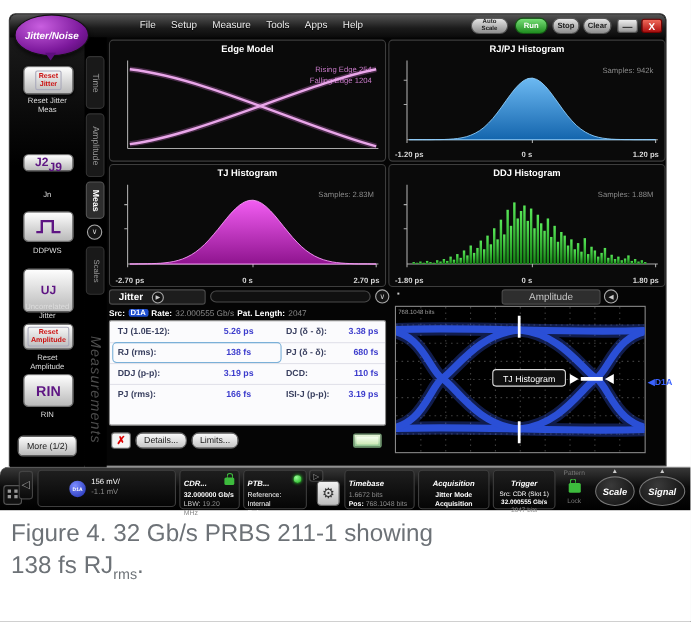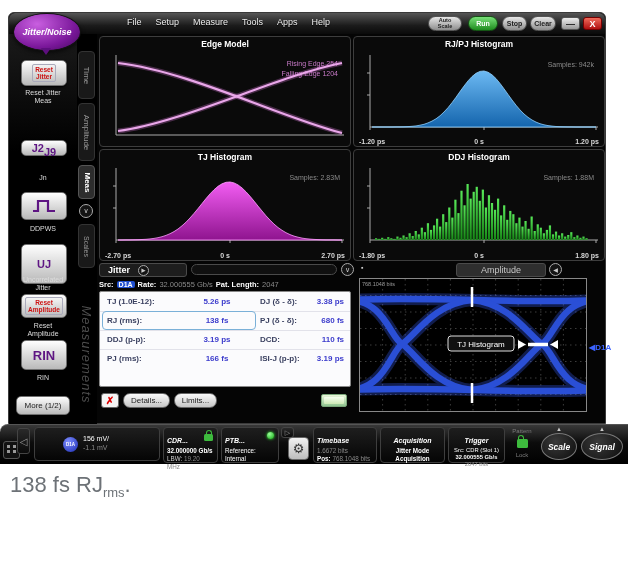--- a/index.html
+++ b/index.html
@@ -464,15 +464,16 @@
       <span class="uparr">▲</span>
       <span class="roundbtn" style="left:0;width:36px;">Scale</span>
     </div>
     <div style="position:absolute;left:581px;top:0;width:42px;height:38px;">
       <span class="uparr">▲</span>
       <span class="roundbtn" style="left:0;width:42px;">Signal</span>
     </div>
   </div>
 
   <div id="caption">
+    <div>Figure 4. 32 Gb/s PRBS 211-1 showing</div>
     <div><span>138 fs RJ</span><sub>rms</sub><span>.</span></div>
   </div>
 </div>
 
 </body></html>

